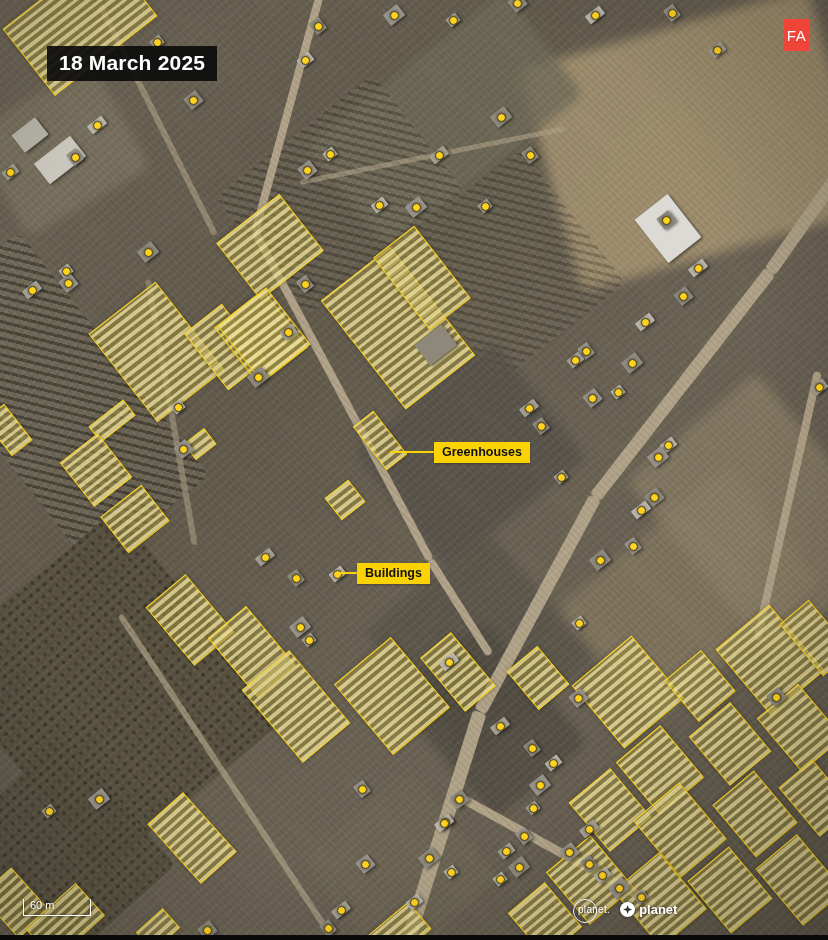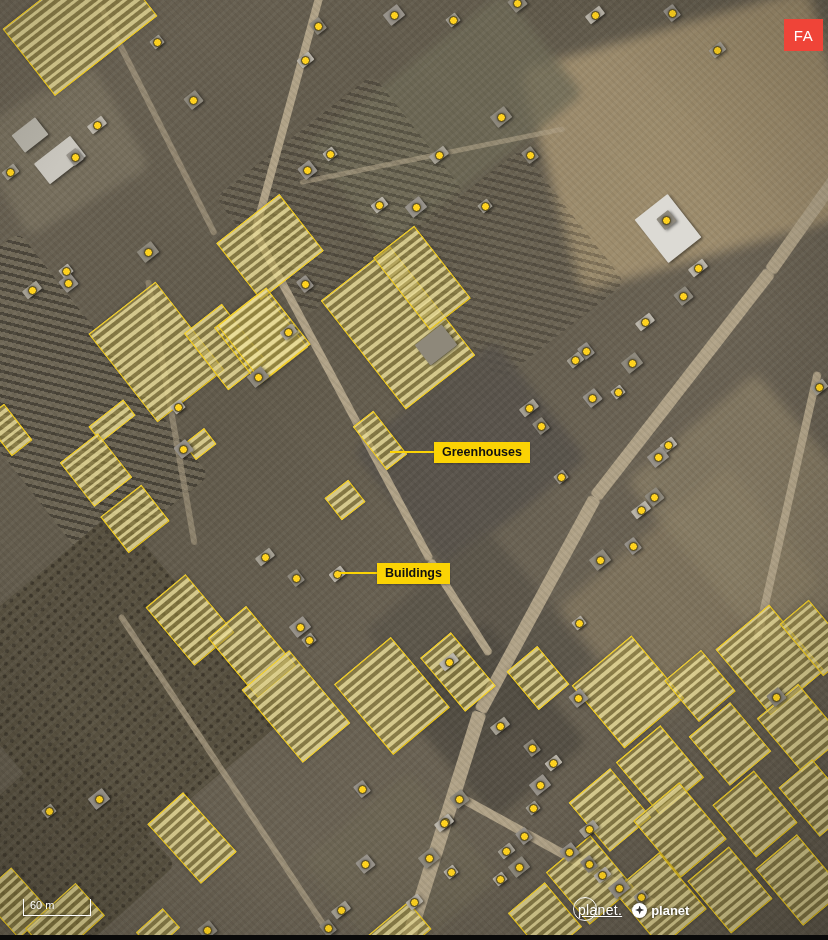--- a/index.html
+++ b/index.html
@@ -23,32 +23,32 @@
   .gh{position:absolute;border:1.5px solid rgba(247,206,17,.95);
       background-image:linear-gradient(rgba(255,214,0,.17),rgba(255,214,0,.17)),
         repeating-linear-gradient(0deg,rgba(229,223,191,.8) 0 3.5px,rgba(114,108,85,.5) 3.5px 7.5px);
       box-shadow:0 0 5px rgba(0,0,0,.25);}
   .bldg{position:absolute;box-shadow:1px 2px 3px rgba(0,0,0,.45);border-radius:1px;}
   .dot{position:absolute;width:9px;height:9px;border-radius:50%;
        background:#FFD21E;border:1.5px solid #463e23;box-shadow:0 0 3px rgba(0,0,0,.55);}
   
   .date-label{position:absolute;left:47px;top:46px;background:rgba(12,12,12,.92);color:#fff;
       font-size:21px;font-weight:bold;padding:5px 12px 6px;letter-spacing:.2px;}
-  .fa-badge{position:absolute;left:784px;top:19px;width:39px;height:32px;background:#EF4438;color:#fff;
+  .fa-badge{position:absolute;left:784px;top:19px;width:25px;height:32px;background:#EF4438;color:#fff;
       display:flex;align-items:center;justify-content:center;font-size:15px;letter-spacing:.5px;}
   .callout{position:absolute;background:#FBD304;color:#111;font-size:12.5px;font-weight:bold;
       padding:3px 8px 4px;white-space:nowrap;box-shadow:0 1px 2px rgba(0,0,0,.3);}
   .leader{position:absolute;height:2px;background:#FBD304;}
   .scalebar{position:absolute;left:23px;top:899px;width:68px;height:17px;
       border-left:1.5px solid #fff;border-right:1.5px solid #fff;border-bottom:1.5px solid #fff;
       filter:drop-shadow(0 0 1.5px rgba(0,0,0,.8));}
   .scalebar span{position:absolute;left:6px;top:0;color:#fff;font-size:11px;}
   .attribution{position:absolute;left:578px;top:902px;display:flex;align-items:center;gap:10px;
       color:#fff;filter:drop-shadow(0 0 1.5px rgba(0,0,0,.7));}
-  .planet-wrap{position:relative;font-size:14px;letter-spacing:.3px;text-decoration:underline;}
+  .planet-wrap{position:relative;font-size:10px;letter-spacing:.3px;}
   .planet-ring{position:absolute;left:-5px;top:-5px;width:24px;height:24px;border:1.5px solid rgba(255,255,255,.95);border-radius:50%;}
   .mapbox-wrap{display:flex;align-items:center;gap:4px;font-size:13px;font-weight:bold;}
   .mapbox-circle{width:15px;height:15px;border-radius:50%;background:#fff;display:flex;align-items:center;justify-content:center;}
   .mapbox-star{width:9px;height:9px;background:#333;
       clip-path:polygon(50% 0,63% 37%,100% 50%,63% 63%,50% 100%,37% 63%,0 50%,37% 37%);}
   .inset{position:absolute;left:703px;top:815px;width:125px;height:125px;background:#F4EFE1;
       border:1px solid #d9d6cc;box-shadow:-2px -2px 6px rgba(0,0,0,.35);}
   .inset svg{display:block;}
   .bottom-strip{position:absolute;left:0;top:935px;width:828px;height:5px;background:#0a0a0a;}
 </style>
@@ -305,27 +305,28 @@
       <div class="dot" style="left: 584.5px; top: 824.5px;"></div>
       <div class="dot" style="left: 584.5px; top: 859.5px;"></div>
       <div class="dot" style="left: 597.5px; top: 870.5px;"></div>
       <div class="dot" style="left: 614.5px; top: 883.5px;"></div>
       <div class="dot" style="left: 636.5px; top: 892.5px;"></div>
       <div class="dot" style="left: 202.5px; top: 925.5px;"></div>
     </div>
 
   <div class="vignette"></div>
 
+  <div class="date-label">18 March 2025</div>
   <div class="fa-badge">FA</div>
 
   <div class="leader" style="left:390px;top:451px;width:44px;"></div>
   <div class="callout" style="left:434px;top:442px;">Greenhouses</div>
 
   <div class="leader" style="left:340px;top:572px;width:37px;"></div>
-  <div class="callout" style="left:377px;top:563px;">Buildings</div>
+  <div class="callout" style="left:357px;top:563px;">Buildings</div>
 
   <div class="scalebar">
     <span>60 m</span>
   </div>
 
   <div class="attribution">
     <span class="planet-wrap">
       <span class="planet-ring"></span>
       <span>planet.</span>
     </span>

